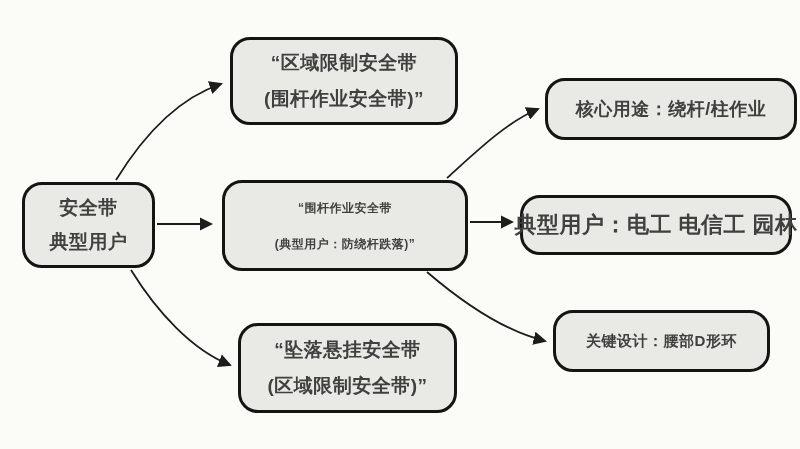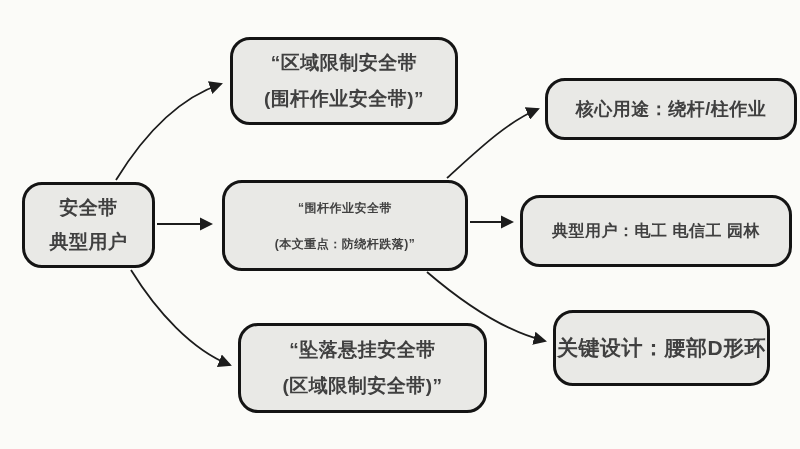--- a/index.html
+++ b/index.html
@@ -41,28 +41,28 @@
     letter-spacing: 0.5px;
   }
   .node .line {
     white-space: nowrap;
   }
   
   .node-root        { left: 22px;  top: 182px; width: 133px; height: 86px; font-size: 19px; }
   .node-root .line  { line-height: 34px; }
   .node-cat-1       { left: 230px; top: 37px;  width: 228px; height: 88px; font-size: 19px; }
   .node-cat-2       { left: 222px; top: 180px; width: 246px; height: 91px; font-size: 12px; }
-  .node-cat-3       { left: 238px; top: 323px; width: 249px; height: 90px; font-size: 19px; }
+  .node-cat-3       { left: 238px; top: 323px; width: 219px; height: 90px; font-size: 19px; }
   .node-cat-1 .line,
   .node-cat-2 .line,
   .node-cat-3 .line { line-height: 36px; }
   
   .node-det-1       { left: 545px; top: 78px;  width: 252px; height: 62px; font-size: 18px; }
-  .node-det-2       { left: 520px; top: 195px; width: 272px; height: 72px; font-size: 16px; }
-  .node-det-3       { left: 553px; top: 310px; width: 217px; height: 76px; font-size: 21px; }
+  .node-det-2       { left: 520px; top: 195px; width: 272px; height: 60px; font-size: 22px; }
+  .node-det-3       { left: 553px; top: 310px; width: 217px; height: 62px; font-size: 15px; }
 </style>
 </head>
 <body>
 
 <div class="stage">
 
   <svg class="edges" viewBox="0 0 800 449" xmlns="http://www.w3.org/2000/svg" aria-hidden="true">
     <defs>
       <marker id="arrowhead" viewBox="0 0 10 10" refX="8.5" refY="5" markerWidth="7.5" markerHeight="7.5" orient="auto-start-reverse">
         <path d="M0,0 L10,5 L0,10 z" fill="#1c1c1c"></path>
@@ -83,21 +83,21 @@
     <div class="line">典型用户</div>
   </div>
 
   <div class="node node-cat-1">
     <div class="line">“区域限制安全带</div>
     <div class="line">(围杆作业安全带)”</div>
   </div>
 
   <div class="node node-cat-2">
     <div class="line">“围杆作业安全带</div>
-    <div class="line">(本文重点：防绕杆跌落)”</div>
+    <div class="line">(典型用户：防绕杆跌落)”</div>
   </div>
 
   <div class="node node-cat-3">
     <div class="line">“坠落悬挂安全带</div>
     <div class="line">(区域限制安全带)”</div>
   </div>
 
   <div class="node node-det-1">
     <div class="line">核心用途：绕杆/柱作业</div>
   </div>

